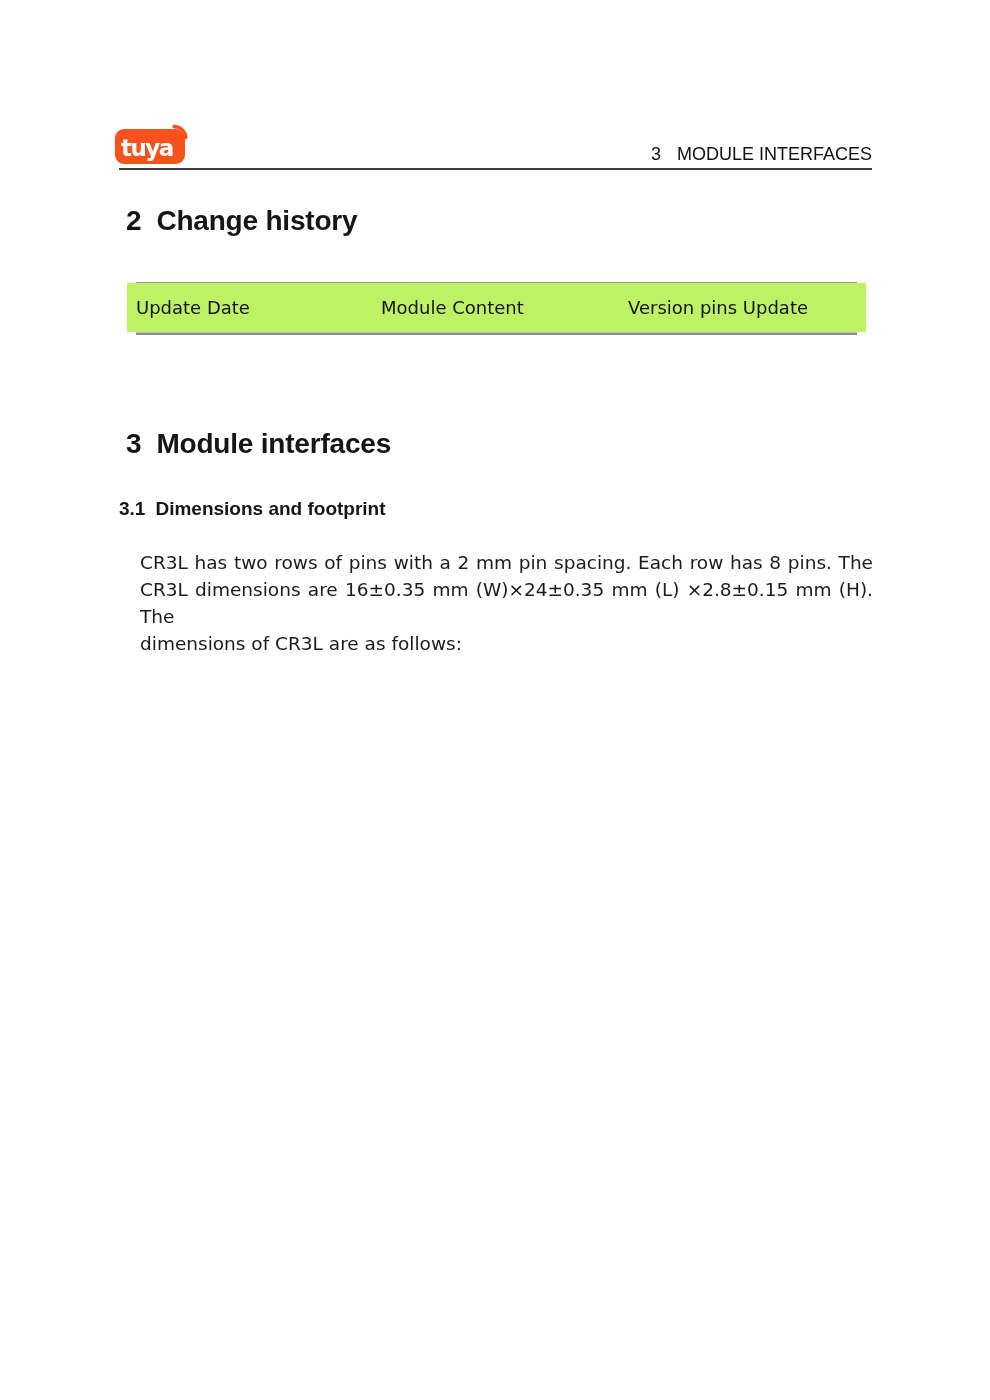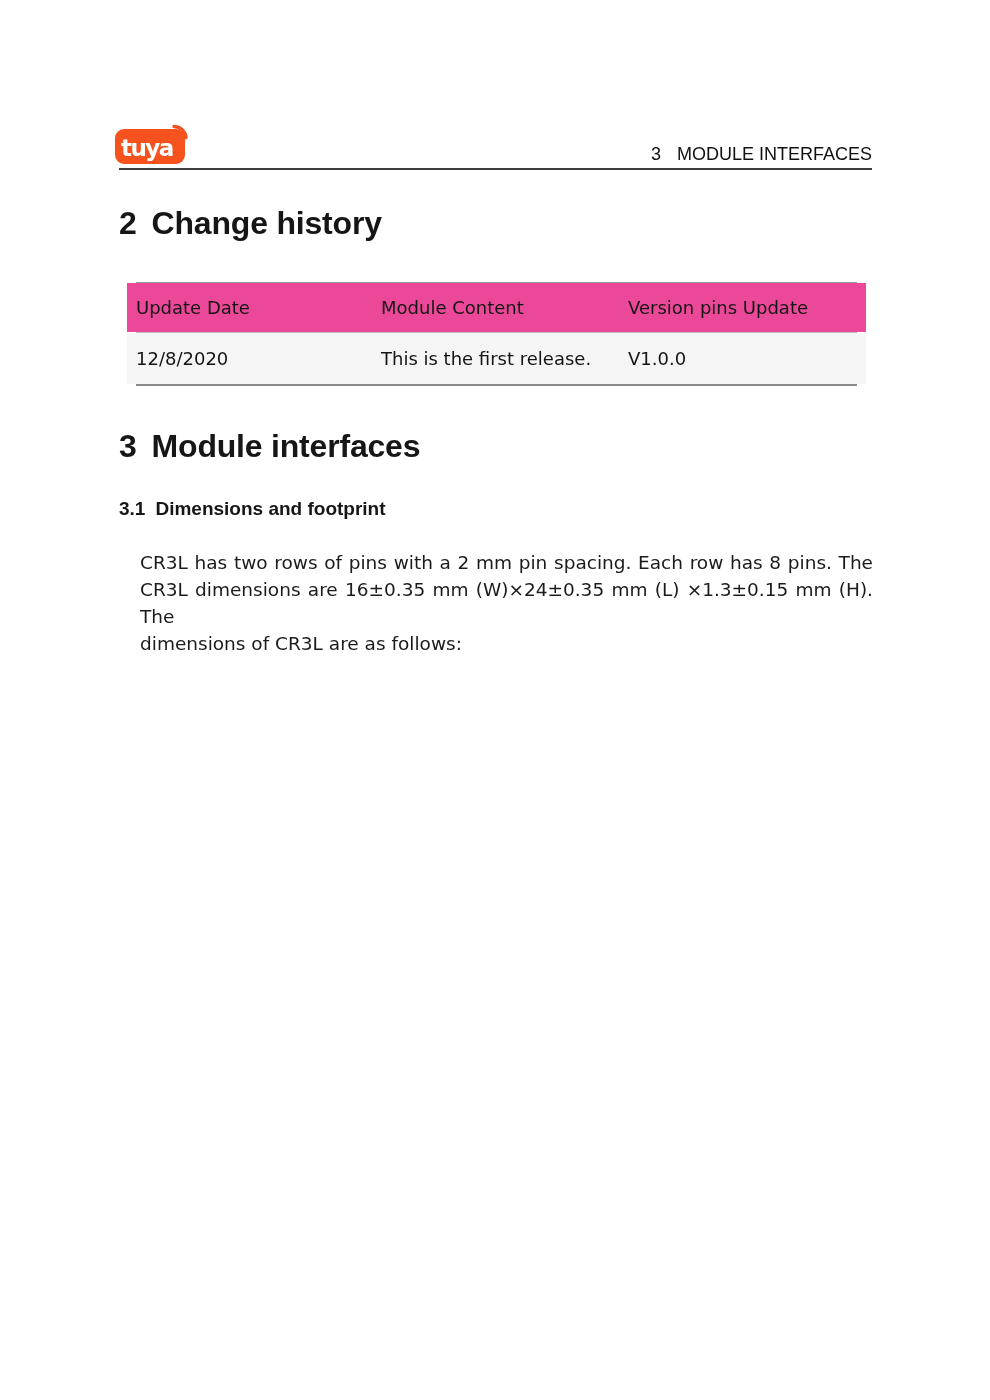--- a/index.html
+++ b/index.html
@@ -37,24 +37,24 @@
     left: 119px;
     top: 168px;
     width: 753px;
     height: 2px;
     background: #3d3d3d;
   }
 
   
   .h1 {
     position: absolute;
-    left: 119px;
+    left: 126px;
     font-family: "Liberation Sans", sans-serif;
     font-weight: bold;
-    font-size: 32px;
+    font-size: 28px;
     letter-spacing: -0.2px;
     color: #161616;
     white-space: nowrap;
   }
   .h1 .num { margin-right: 15px; }
   .h1.change-history { top: 205px; }
   .h1.module-interfaces { top: 428px; }
   .h2 {
     position: absolute;
     left: 119px;
@@ -79,21 +79,21 @@
   .rule.mid { background: #bcbcbc; }
   .rule.bottom { background: #8b8b8b; height: 2px; }
   .t-row {
     display: grid;
     grid-template-columns: 245px 247px 1fr;
     align-items: center;
     padding-left: 9px;
     font-size: 18px;
     color: #141414;
   }
-  .t-row.head { height: 49px; background: #ec4899; }
+  .t-row.head { height: 49px; background: #bef264; }
   .t-row.data { height: 51px; background: #f5f5f5; }
 
   
   .body-text {
     position: absolute;
     left: 119px;
     top: 549px;
     width: 754px;
     font-size: 18.5px;
     color: #1b1b1b;
@@ -152,37 +152,32 @@
   </div>
 
   <div class="doc-table">
     <div class="rule top"></div>
     <div class="t-row head">
       <div>Update Date</div>
       <div>Module Content</div>
       <div>Version pins Update</div>
     </div>
     <div class="rule mid"></div>
-    <div class="t-row data">
-      <div>12/8/2020</div>
-      <div>This is the first release.</div>
-      <div>V1.0.0</div>
-    </div>
     <div class="rule bottom"></div>
   </div>
 
   <div class="h1 module-interfaces">
     <span class="num">3</span><span>Module interfaces</span>
   </div>
 
   <div class="h2">
     <span class="num">3.1</span><span>Dimensions and footprint</span>
   </div>
 
   <div class="body-text">
     <div class="jline">CR3L has two rows of pins with a 2 mm pin spacing.  Each row has 8 pins.  The</div>
-    <div class="jline">CR3L dimensions are 16±0.35 mm (W)×24±0.35 mm (L) ×1.3±0.15 mm (H). The</div>
+    <div class="jline">CR3L dimensions are 16±0.35 mm (W)×24±0.35 mm (L) ×2.8±0.15 mm (H). The</div>
     <div class="jline last">dimensions of CR3L are as follows:</div>
   </div>
 
   <div class="footer-rule"></div>
 
 </div>
 
 </body></html>

